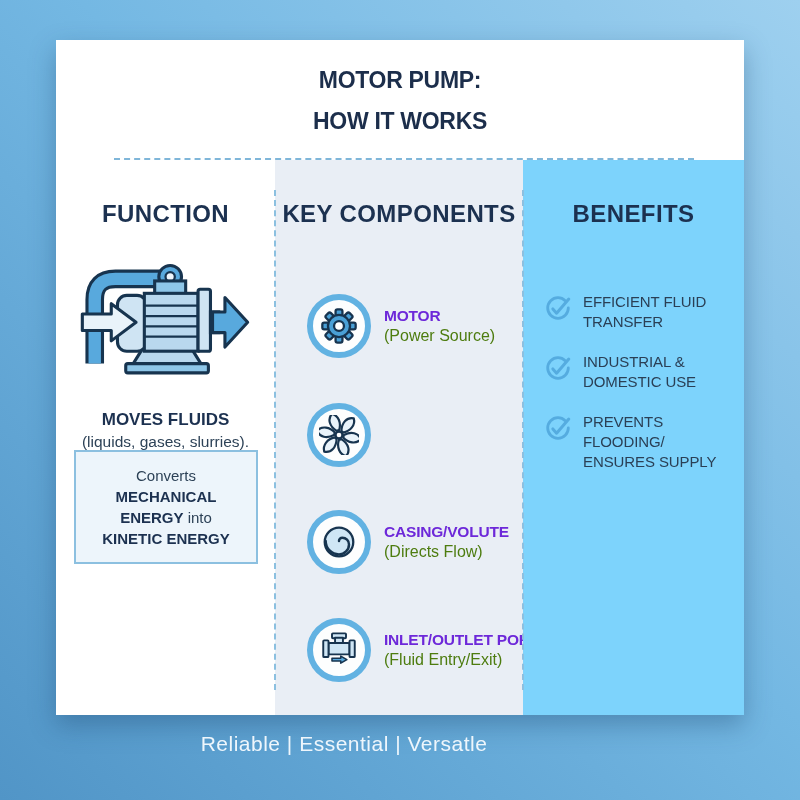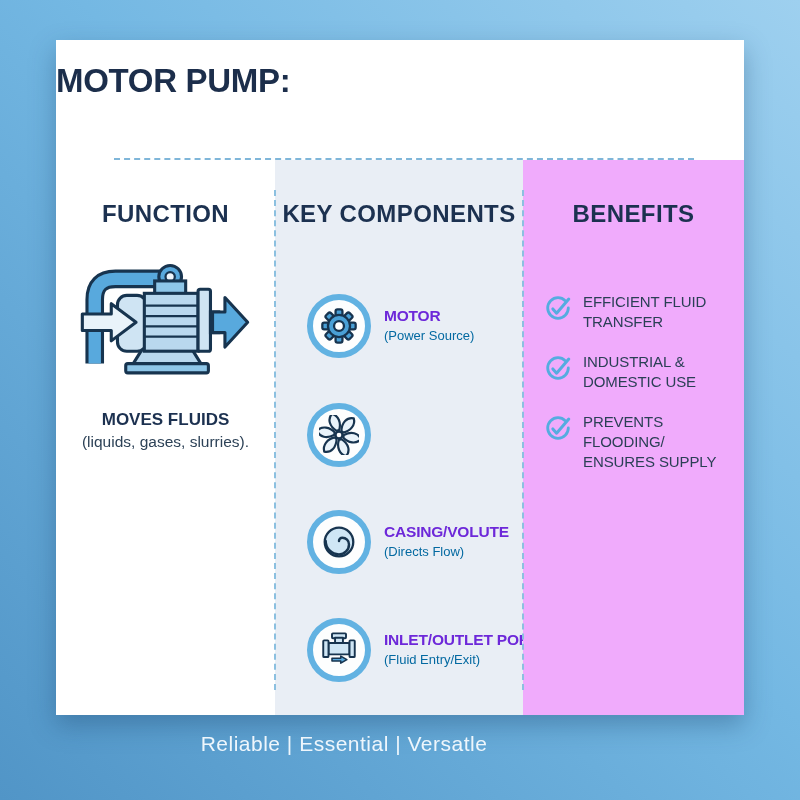--- a/index.html
+++ b/index.html
@@ -9,30 +9,30 @@
     background:linear-gradient(225deg,#9ed0ef 0%,#74b8e3 45%,#5195c7 100%);
     position:relative;
   }
   .card{
     position:absolute;left:56px;top:40px;width:688px;height:675px;
     background:#ffffff;
     box-shadow:0 10px 24px rgba(22,62,102,.35);
   }
   .title{
     position:absolute;top:20px;left:0;width:100%;
-    text-align:left;color:#1c2e4b;font-weight:bold;
-    font-size:33px;line-height:41px;letter-spacing:-.3px;
+    text-align:center;color:#1c2e4b;font-weight:bold;
+    font-size:23px;line-height:41px;letter-spacing:-.3px;
   }
   .hsep{
     position:absolute;top:118px;left:58px;width:580px;height:0;
     border-top:2px dashed #7fb6d9;
   }
   .panel{position:absolute;top:120px;bottom:0;}
   .panel-components{left:219px;width:248px;background:#e9eef5;}
-  .panel-benefits{left:467px;width:221px;background:#f0abfc;}
+  .panel-benefits{left:467px;width:221px;background:#7dd3fc;}
   .vsep{
     position:absolute;top:150px;height:500px;width:0;
     border-left:2px dashed #8cc0e0;
   }
   .vsep1{left:218px;} .vsep2{left:466px;}
   .col-header{
     position:absolute;top:160px;width:100%;text-align:center;
     font-size:24px;font-weight:bold;color:#1c3150;letter-spacing:.4px;
   }
   .panel .col-header{top:40px;}
@@ -49,39 +49,40 @@
   }
   .energy-box b{color:#1c3150;}
   .comp-row{position:absolute;left:32px;display:flex;align-items:center;}
   .icon-circle{
     width:52px;height:52px;border-radius:50%;
     background:#fdfefe;border:6px solid #62b2e2;
     display:flex;align-items:center;justify-content:center;flex:0 0 auto;
   }
   .comp-text{margin-left:13px;line-height:20px;}
   .comp-name{display:block;font-size:15.5px;font-weight:bold;color:#6d28d9;letter-spacing:-.2px;white-space:nowrap;}
-  .comp-desc{display:block;font-size:13px;color:#0369a1;}
+  .comp-desc{display:block;font-size:16px;color:#4d7c0f;}
   .benefit-row{position:absolute;left:20px;display:flex;align-items:flex-start;}
   .check-wrap{flex:0 0 auto;margin-top:1px;}
   .benefit-text{
     margin-left:10px;font-size:15px;font-weight:normal;
     color:#2a3f55;line-height:20px;letter-spacing:-.1px;
   }
   .footer{
     position:absolute;left:0;top:732px;width:688px;text-align:center;
     color:#eef6fc;font-size:21px;letter-spacing:.5px;
   }
 </style>
 </head>
 <body>
 
 <div class="card">
 
   <div class="title">
     <div>MOTOR PUMP:</div>
+    <div>HOW IT WORKS</div>
   </div>
 
   <div class="hsep"></div>
 
   <div class="func-col">
     <div class="col-header" style="top:40px">FUNCTION</div>
 
     <div class="pump-wrap">
       <svg width="178" height="124" viewBox="0 0 172 120" aria-hidden="true">
         <path d="M 18,108 L 18,46 Q 18,26 38,26 L 92,26" fill="none" stroke="#17344f" stroke-width="18"></path>
@@ -99,20 +100,25 @@
         <path d="M 132,58 L 144,58 L 144,44 L 166,68 L 144,92 L 144,78 L 132,78 Z" fill="#58a9dd" stroke="#17344f" stroke-width="3" stroke-linejoin="round"></path>
         <path d="M 6,60 L 34,60 L 34,50 L 58,68 L 34,86 L 34,76 L 6,76 Z" fill="#e9f3fa" stroke="#17344f" stroke-width="3" stroke-linejoin="round"></path>
       </svg>
     </div>
 
     <div class="func-caption">
       <span class="b">MOVES FLUIDS</span>
       <span class="s">(liquids, gases, slurries).</span>
     </div>
 
+    <div class="energy-box">
+      <div>Converts</div>
+      <div><b>MECHANICAL ENERGY</b><span> into</span></div>
+      <div><b>KINETIC ENERGY</b></div>
+    </div>
   </div>
 
   <div class="panel panel-components">
     <div class="col-header">KEY COMPONENTS</div>
 
     <div class="comp-row" style="top:134px">
       <span class="icon-circle">
         <svg width="40" height="40" viewBox="-21 -21 42 42" aria-hidden="true">
           <g fill="#4aa0d6" stroke="#17344f" stroke-width="2.4" stroke-linejoin="round">
             <rect x="-3.6" y="-17.5" width="7.2" height="8" rx="2"></rect>

